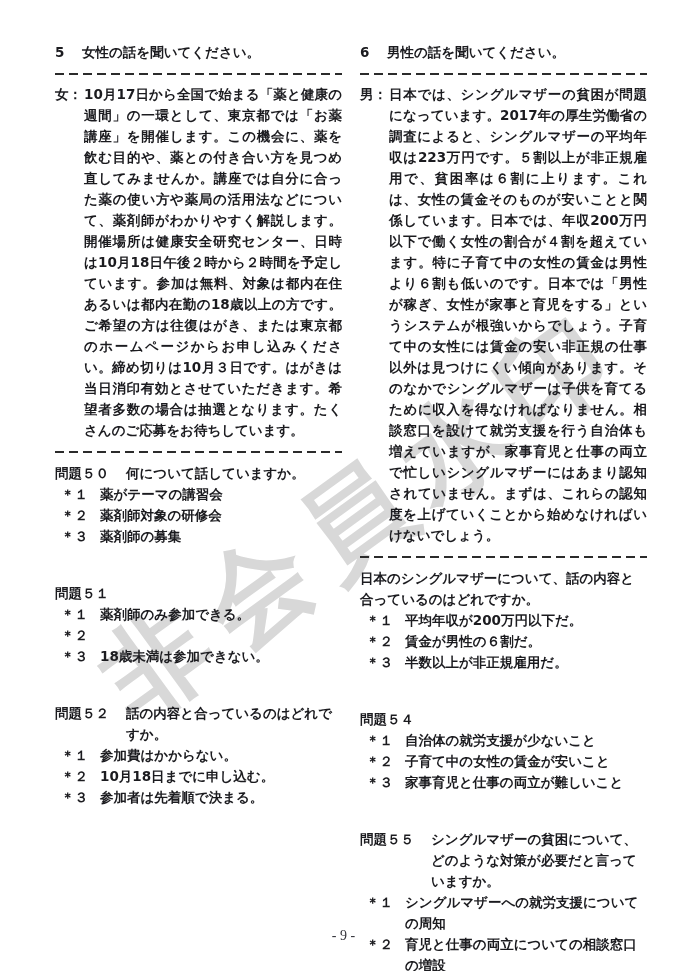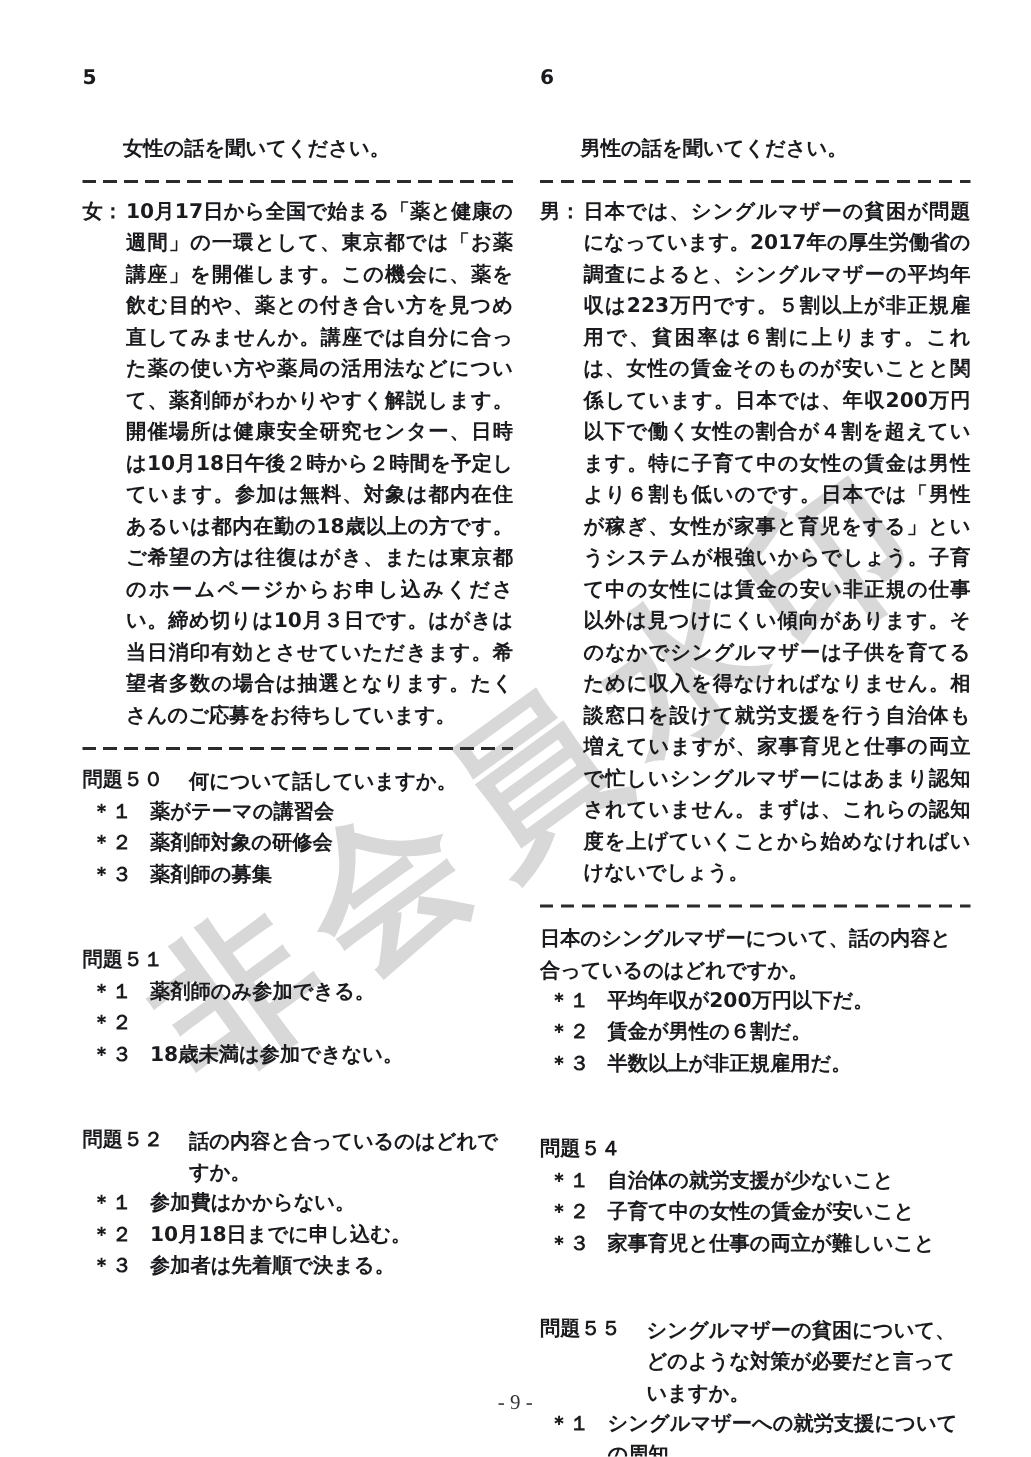--- a/index.html
+++ b/index.html
@@ -36,21 +36,21 @@
     gap: 18px;
     z-index: 1;
     font-size: 13.5px;
     line-height: 21px;
     font-weight: bold;
   }
   .col { width: 287px; }
 
   .section-header { display: flex; }
   .sec-num { flex: 0 0 27px; }
-  .sec-title { flex: 1; margin-top: 47px; }
+  .sec-title { flex: 1; }
 
   .dash-line {
     height: 2px;
     margin: 10px 0 9px 0;
     background: repeating-linear-gradient(90deg, #2b2b2b 0 9px, transparent 9px 14px);
   }
 
   .speech-row { display: flex; }
   .speaker { flex: 0 0 29px; }
   .speech-text { flex: 1; text-align: justify; }

